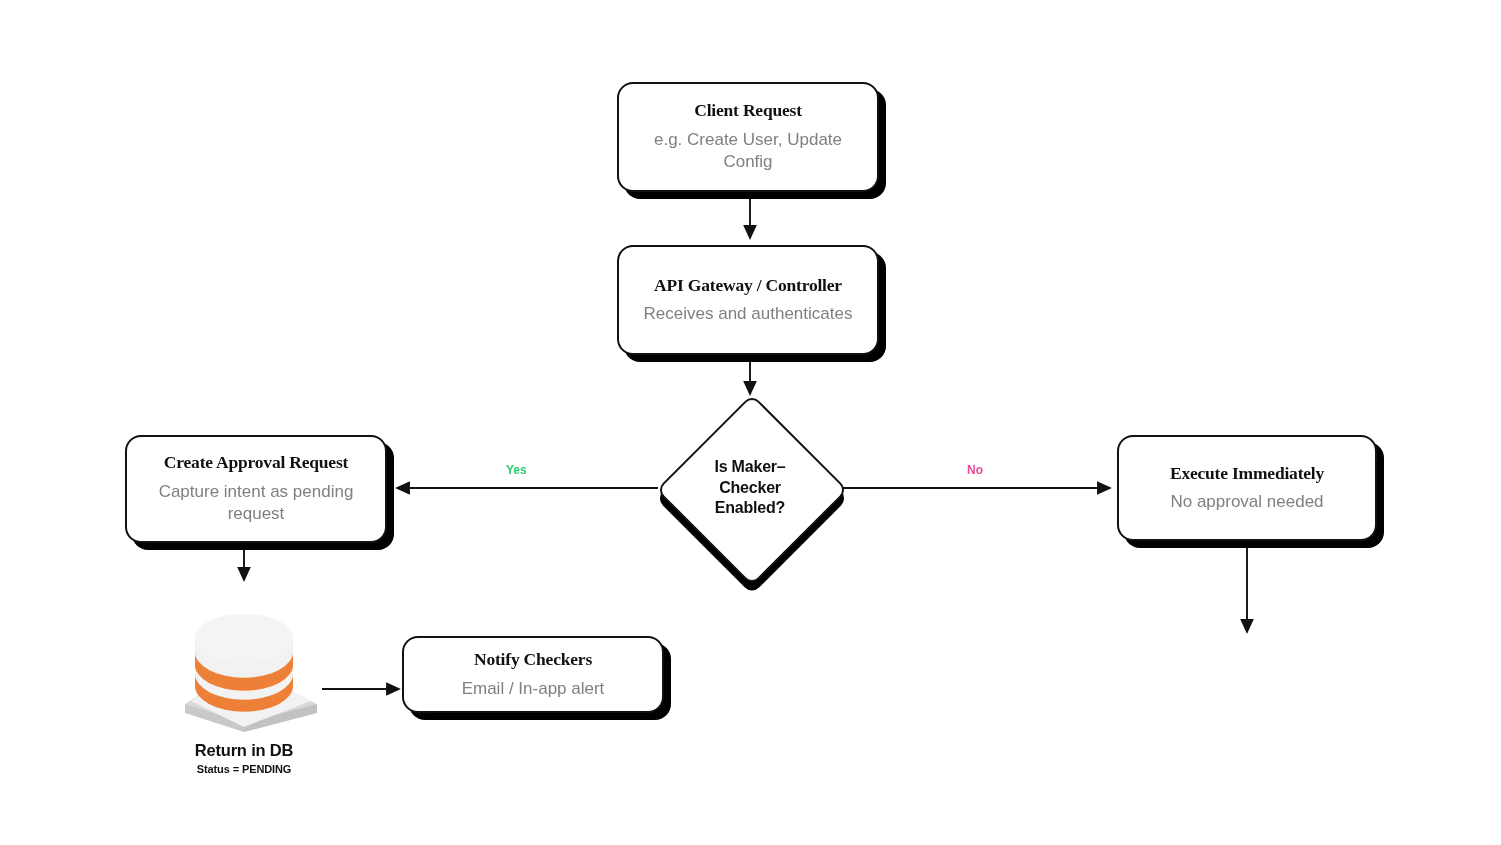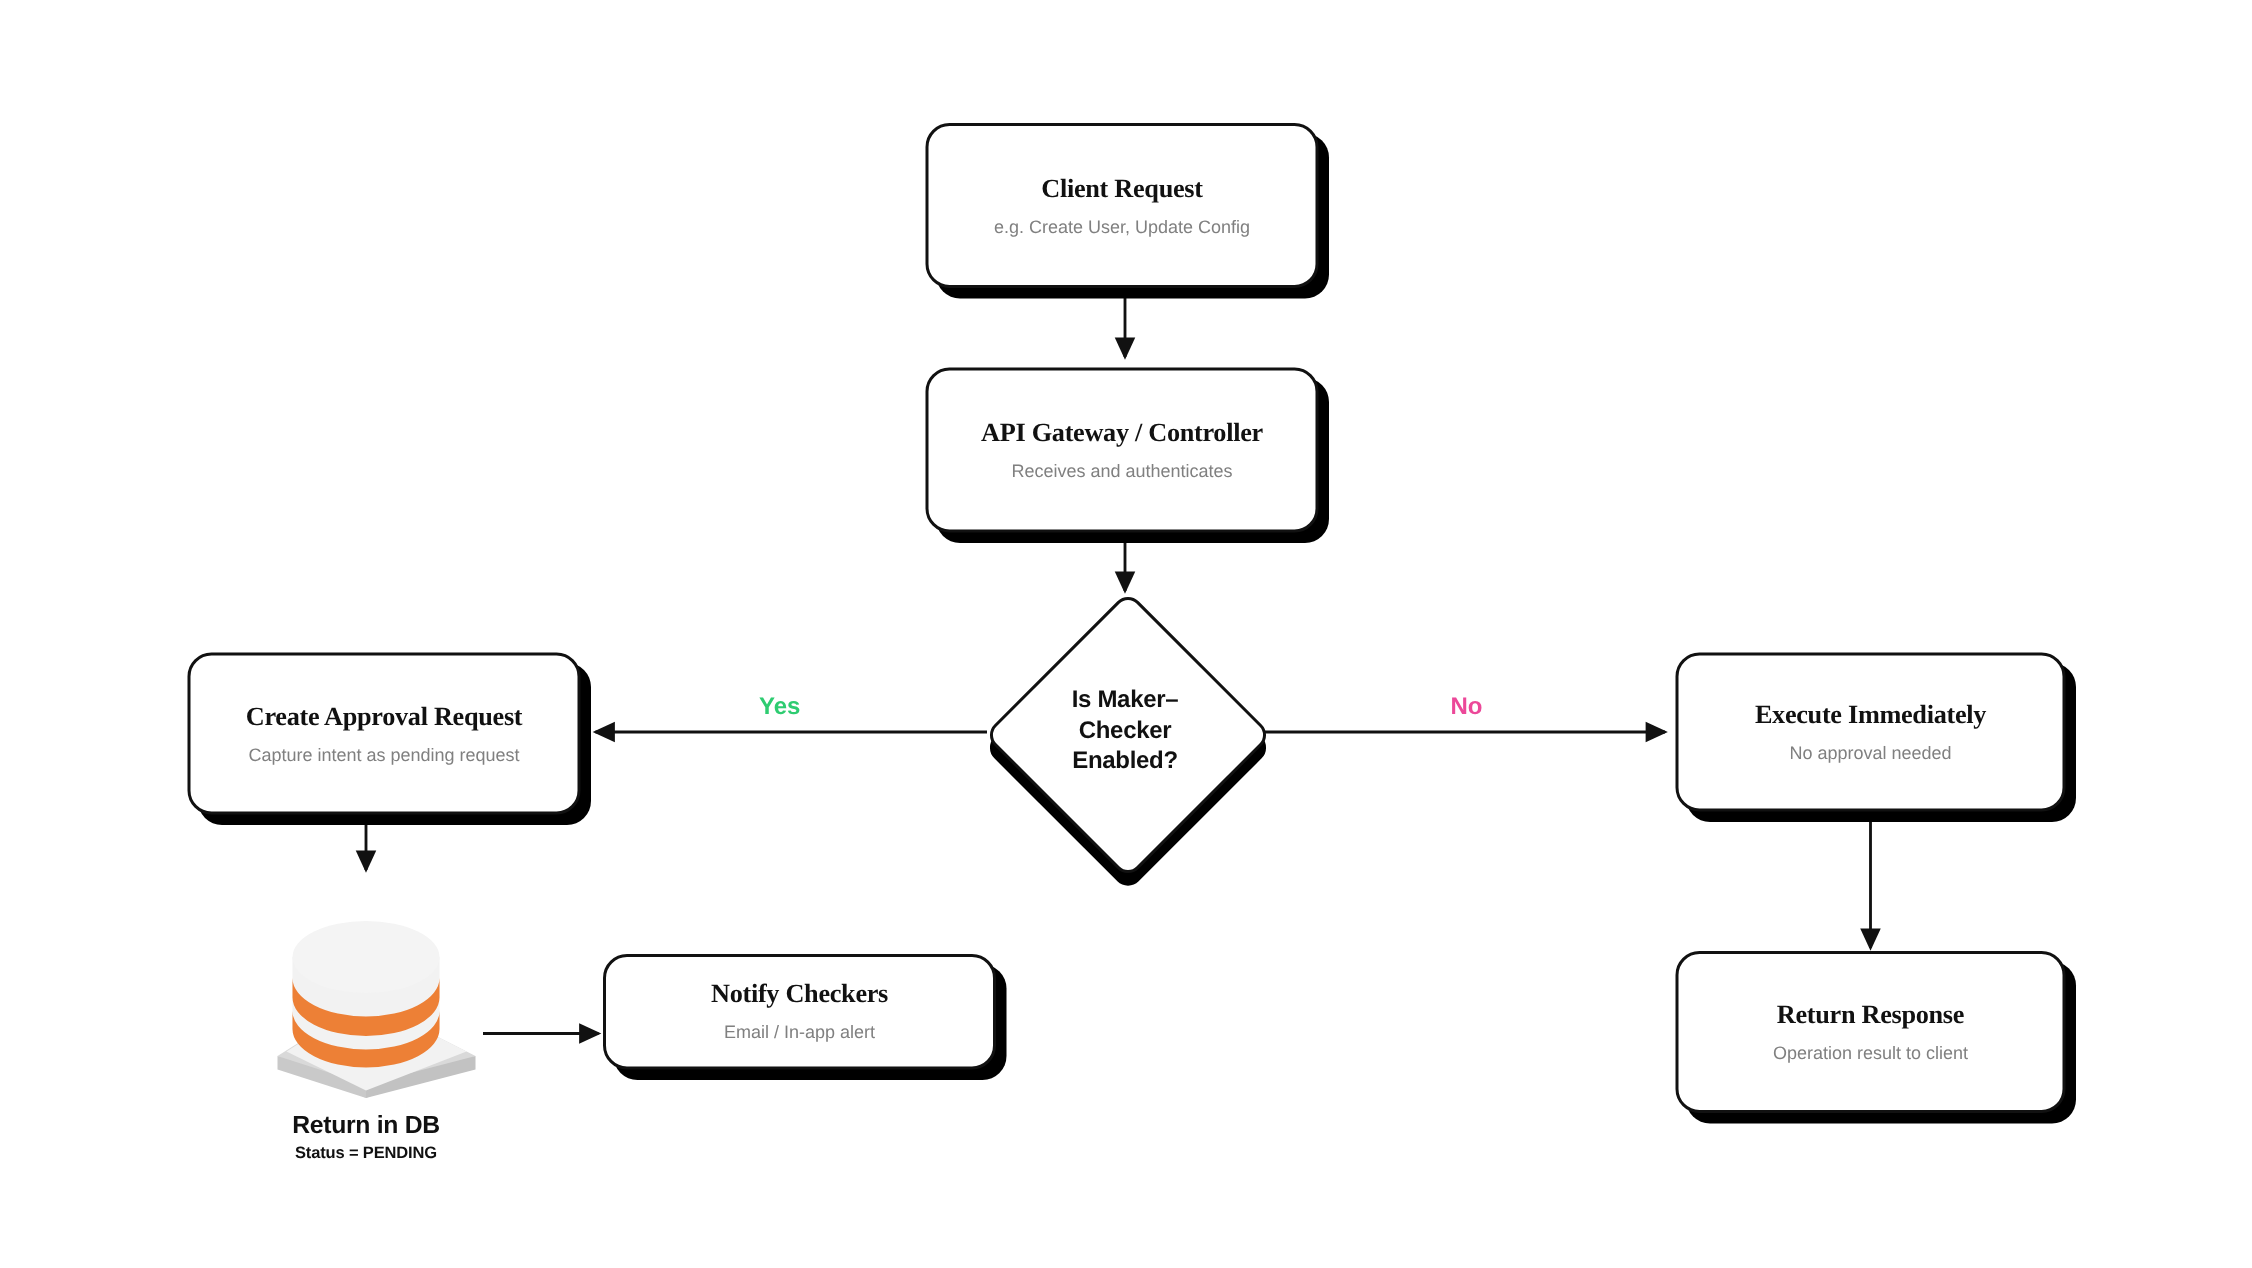--- a/index.html
+++ b/index.html
@@ -36,21 +36,21 @@
   }
   .node .title {
     font-size: 17.5px;
     font-weight: bold;
     color: #111111;
     letter-spacing: -0.2px;
     line-height: 1.25;
     font-family: Liberation Serif, serif;
   }
   .node .subtitle {
-    font-size: 12px;
+    font-size: 17px;
     font-weight: normal;
     color: #808080;
     line-height: 1.3;
     margin-top: 7px;
     max-width: 220px;
   }
 
   
   .diamond-wrap {
     position: absolute;
@@ -92,21 +92,21 @@
     left: 0;
     top: 0;
     width: 1501px;
     height: 845px;
     pointer-events: none;
   }
 
   
   .edge-label {
     position: absolute;
-    font-size: 16px;
+    font-size: 12px;
     font-weight: bold;
     letter-spacing: 0px;
     white-space: nowrap;
   }
 
   
   .db-node {
     position: absolute;
     display: flex;
     flex-direction: column;
@@ -223,18 +223,14 @@
       <span class="db-title">Return in DB</span>
       <span class="db-status">Status = PENDING</span>
     </div>
   </div>
 
   <div class="node" style="left:402px; top:636px; width:262px; height:77px;">
     <div class="title">Notify Checkers</div>
     <div class="subtitle" style="max-width:240px;">Email / In-app alert</div>
   </div>
 
-  <div class="node" style="left:1117px; top:634px; width:260px; height:108px;">
-    <div class="title">Return Response</div>
-    <div class="subtitle" style="max-width:250px;">Operation result to client</div>
-  </div>
 
 </div>
 
 </body></html>

